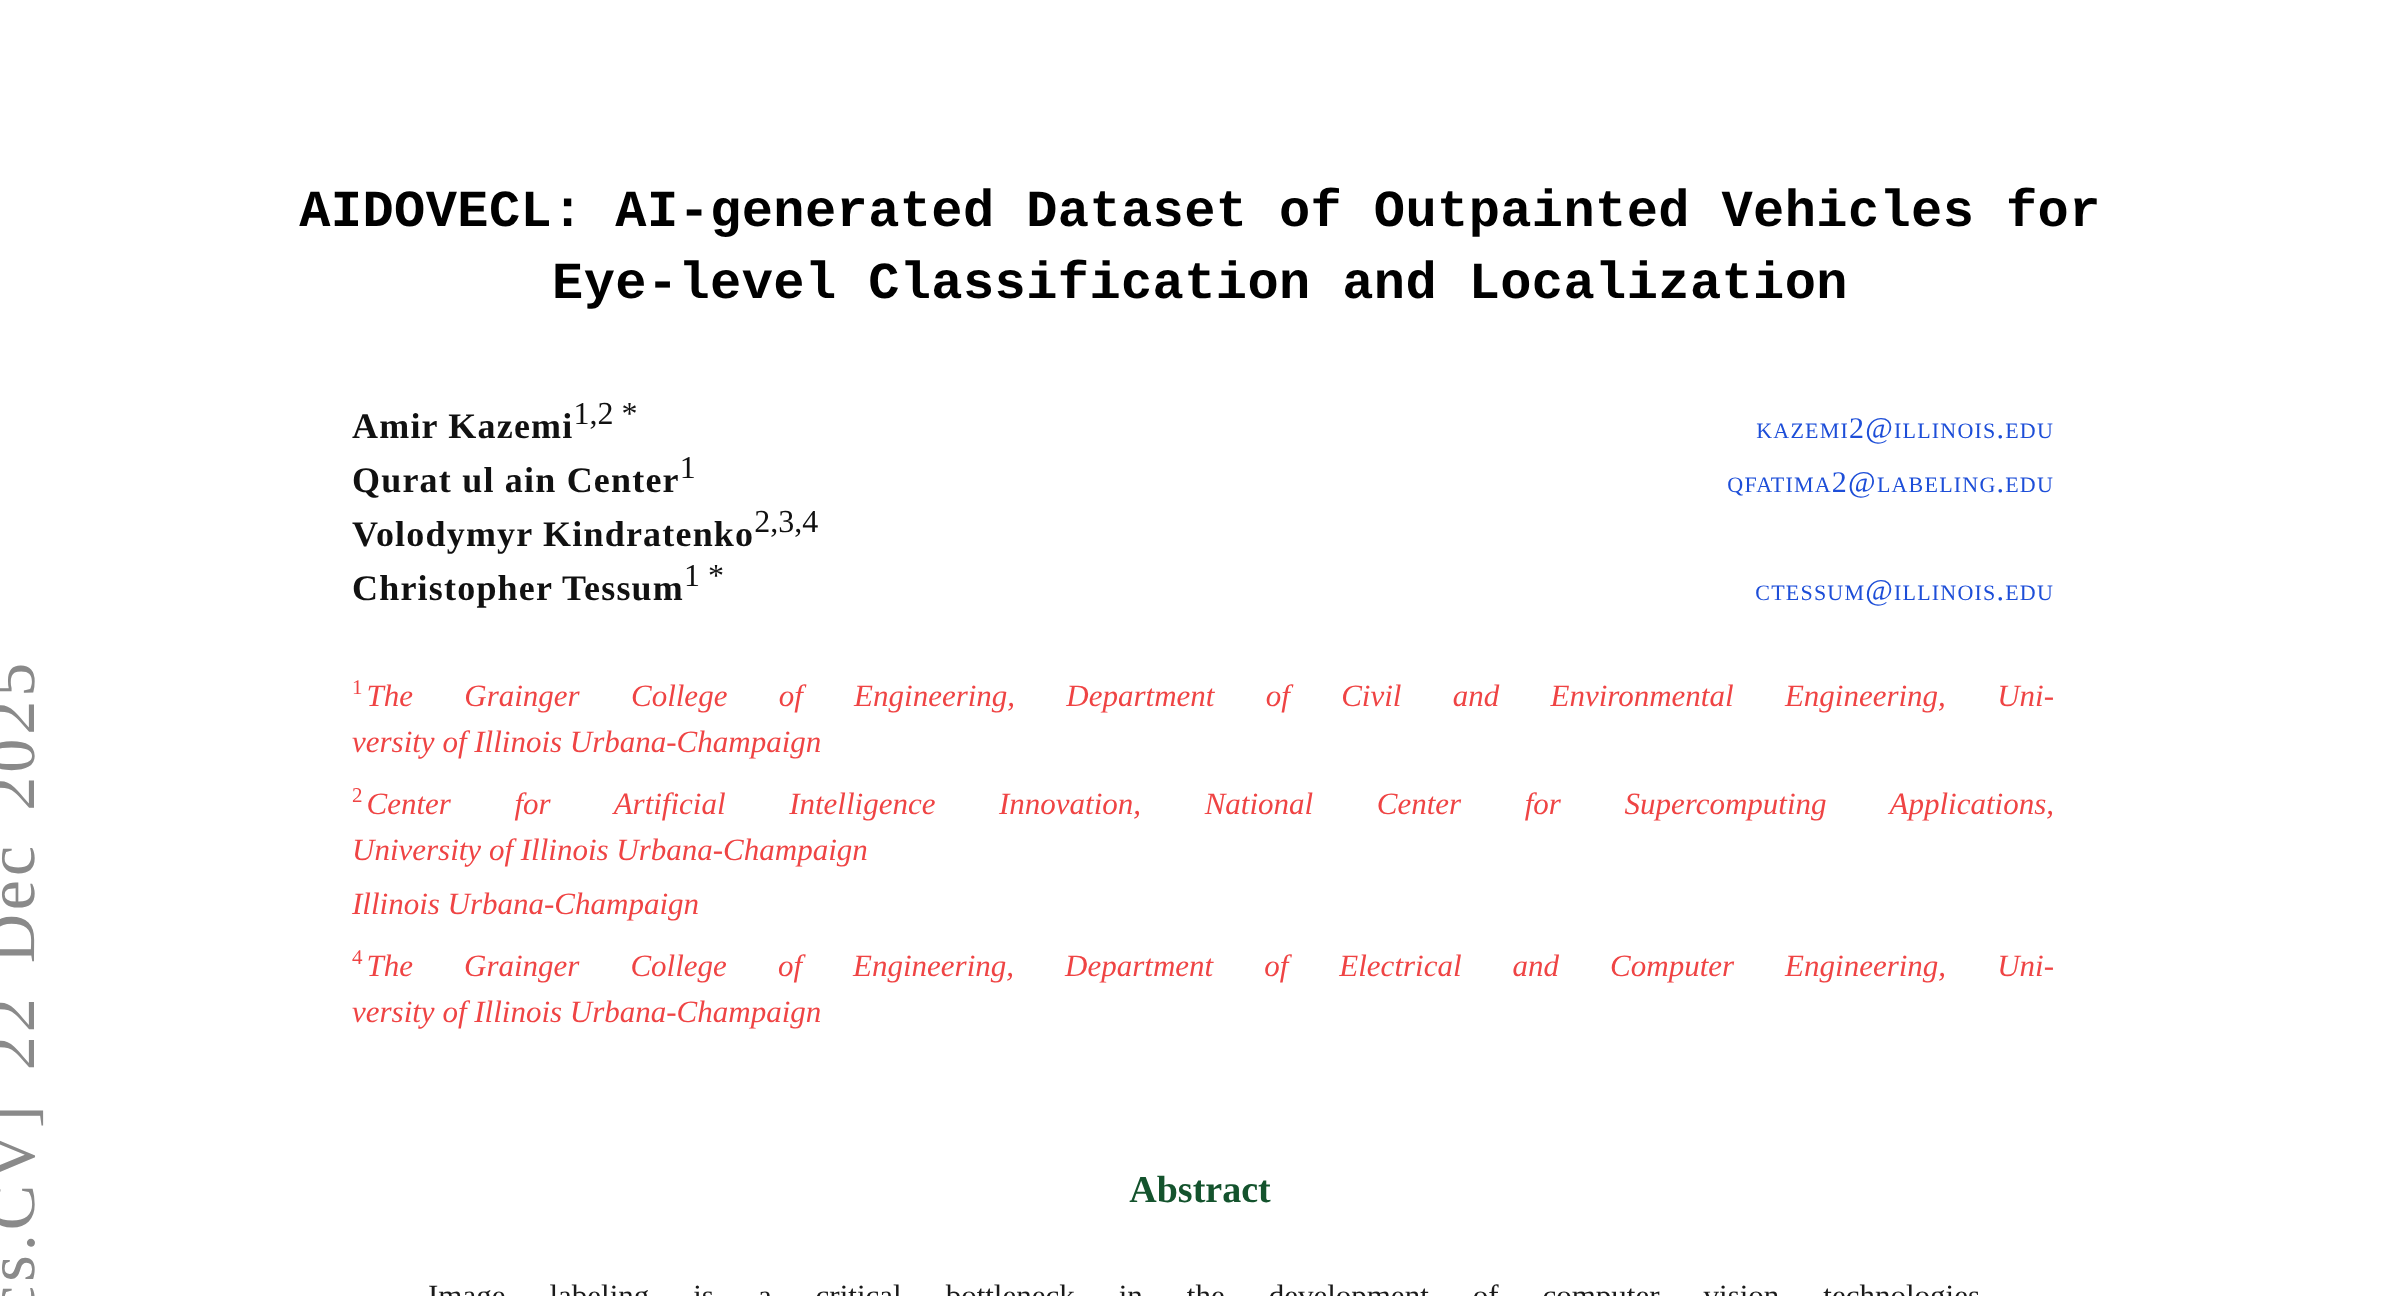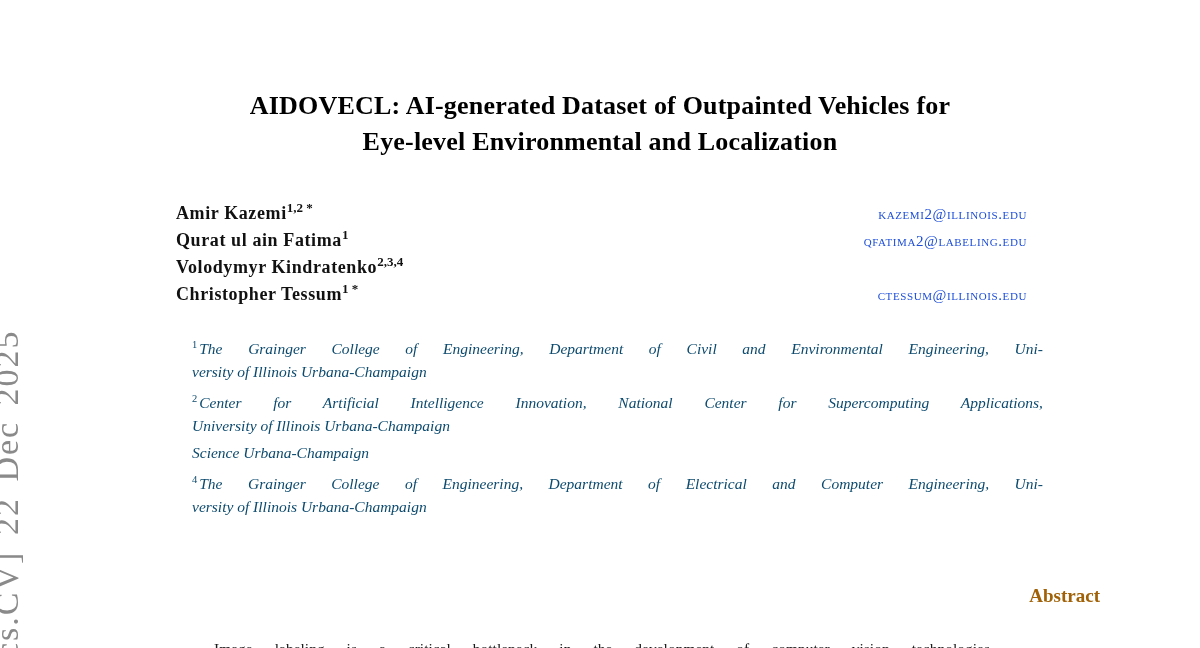--- a/index.html
+++ b/index.html
@@ -39,21 +39,21 @@
     left: 100px;
     width: 1000px;
     margin: 0;
     text-align: center;
     font-size: 26px;
     font-weight: bold;
     line-height: 36px;
     color: #000000;
     letter-spacing: 0.2px;
   }
-  .title .tl { display: block; }
+  .title .tl { display: block; font-family: Liberation Mono, monospace; }
 
   
   .authors {
     position: absolute;
     top: 194px;
     left: 176px;
     width: 851px;
   }
   .author-row {
     display: flex;
@@ -62,42 +62,41 @@
     height: 27px;
     line-height: 27px;
   }
   .author-name {
     font-weight: bold;
     font-size: 18px;
     letter-spacing: 0.6px;
     color: #111111;
   }
   .author-name sup {
-    font-size: 13px;
-    font-weight: bold;
+    font-size: 16px;
+    font-weight: normal;
     letter-spacing: 0;
     text-align: right;
   }
   .email {
     font-size: 15px;
     font-variant: small-caps;
     letter-spacing: 0.6px;
     color: #1d4ed8;
   }
 
   
   .affils {
     position: absolute;
     top: 331px;
     left: 176px;
     width: 851px;
     font-style: italic;
     font-size: 15.5px;
-    color: #0c4a6e;
-    margin-left: 16px;
+    color: #ef4444;
   }
   .affil-line {
     line-height: 27px;
     height: 27px;
     white-space: nowrap;
   }
   .affil-line.full {
     white-space: normal;
     text-align: justify;
     text-align-last: justify;
@@ -107,24 +106,24 @@
     font-size: 10.5px;
     margin-right: 2px;
   }
 
   
   .abstract-heading {
     position: absolute;
     top: 585px;
     left: 100px;
     width: 1000px;
-    text-align: right;
+    text-align: center;
     font-size: 19px;
     font-weight: bold;
-    color: #a16207;
+    color: #14532d;
   }
   .abstract-line {
     position: absolute;
     top: 636px;
     left: 214px;
     width: 776px;
     font-size: 15.5px;
     line-height: 26px;
     text-align: justify;
     text-align-last: justify;
@@ -133,49 +132,49 @@
 </style>
 </head>
 <body>
 
 <div class="page">
 
   <div class="watermark">cs.CV] 22 Dec 2025</div>
 
   <h1 class="title">
     <span class="tl">AIDOVECL: AI-generated Dataset of Outpainted Vehicles for</span>
-    <span class="tl">Eye-level Environmental and Localization</span>
+    <span class="tl">Eye-level Classification and Localization</span>
   </h1>
 
   <div class="authors">
     <div class="author-row">
       <span class="author-name"><span>Amir Kazemi</span><sup>1,2 *</sup></span>
       <span class="email">kazemi2@illinois.edu</span>
     </div>
     <div class="author-row">
-      <span class="author-name"><span>Qurat ul ain Fatima</span><sup>1</sup></span>
+      <span class="author-name"><span>Qurat ul ain Center</span><sup>1</sup></span>
       <span class="email">qfatima2@labeling.edu</span>
     </div>
     <div class="author-row">
       <span class="author-name"><span>Volodymyr Kindratenko</span><sup>2,3,4</sup></span>
     </div>
     <div class="author-row">
       <span class="author-name"><span>Christopher Tessum</span><sup>1 *</sup></span>
       <span class="email">ctessum@illinois.edu</span>
     </div>
   </div>
 
   <div class="affils">
     <div class="affil-line full"><sup class="asup">1</sup><span>The Grainger College of Engineering, Department of Civil and Environmental Engineering, Uni-</span></div>
     <div class="affil-line"><span>versity of Illinois Urbana-Champaign</span></div>
 
     <div class="affil-line full"><sup class="asup">2</sup><span>Center for Artificial Intelligence Innovation, National Center for Supercomputing Applications,</span></div>
     <div class="affil-line"><span>University of Illinois Urbana-Champaign</span></div>
 
-    <div class="affil-line"><span>Science Urbana-Champaign</span></div>
+    <div class="affil-line"><span>Illinois Urbana-Champaign</span></div>
 
     <div class="affil-line full"><sup class="asup">4</sup><span>The Grainger College of Engineering, Department of Electrical and Computer Engineering, Uni-</span></div>
     <div class="affil-line"><span>versity of Illinois Urbana-Champaign</span></div>
   </div>
 
   <div class="abstract-heading">Abstract</div>
   <div class="abstract-line">Image labeling is a critical bottleneck in the development of computer vision technologies</div>
 
 </div>
 

